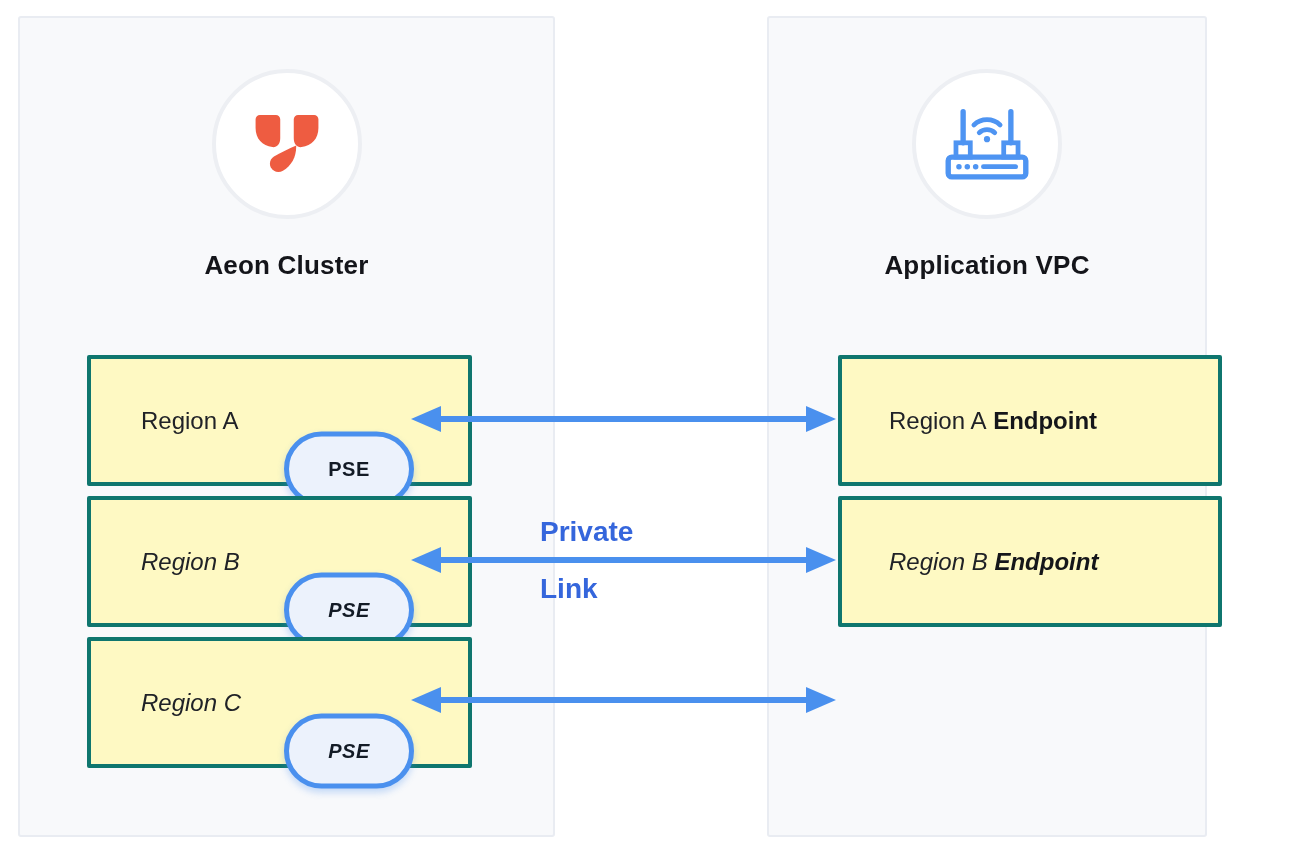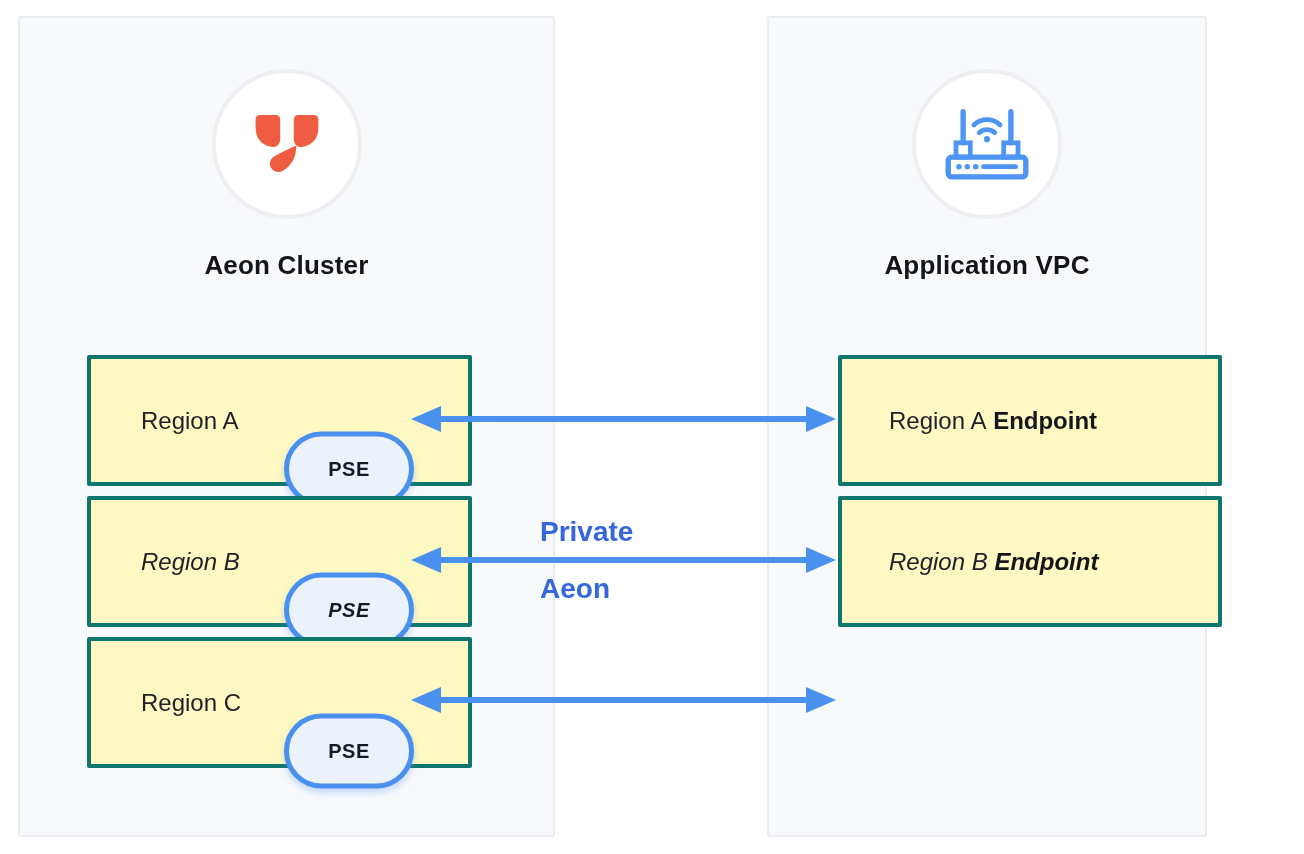--- a/index.html
+++ b/index.html
@@ -59,21 +59,21 @@
     background: #fef9c3;
     border: 4px solid #0f766e;
     border-radius: 2px;
     display: flex;
     align-items: center;
   }
   .panel.left  .row { left: 67px; }
   .panel.right .row { left: 69px; width: 384px; }
   .row.r0 { top: 337px; }
   .row.r1 { top: 478px; font-style: italic; }
-  .row.r2 { top: 619px; }
+  .row.r2 { top: 619px; font-style: italic; }
 
   .row-label {
     margin-left: 50px;
     font-size: 24px;
     color: #202227;
     white-space: nowrap;
   }
   .panel.right .row-label { margin-left: 47px; }
   .row-label b { font-weight: bold; color: #15161a; margin-left: 0.28em; }
 
@@ -194,15 +194,15 @@
     <span class="shaft"></span>
     <span class="ah ah-r"></span>
   </div>
   <div class="plink-arrow a2">
     <span class="ah ah-l"></span>
     <span class="shaft"></span>
     <span class="ah ah-r"></span>
   </div>
 
   <div class="plink-label pl-top">Private</div>
-  <div class="plink-label pl-bottom">Aeon</div>
+  <div class="plink-label pl-bottom">Link</div>
 
 </div>
 
 </body></html>

